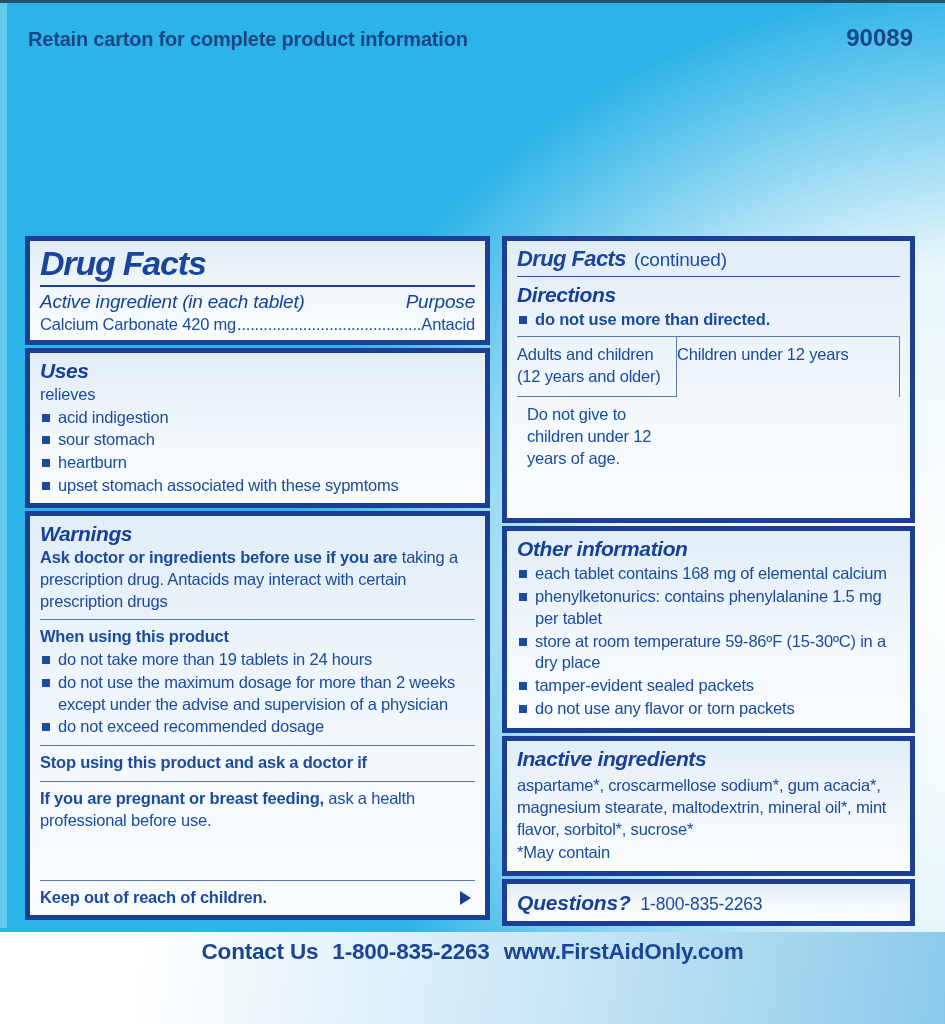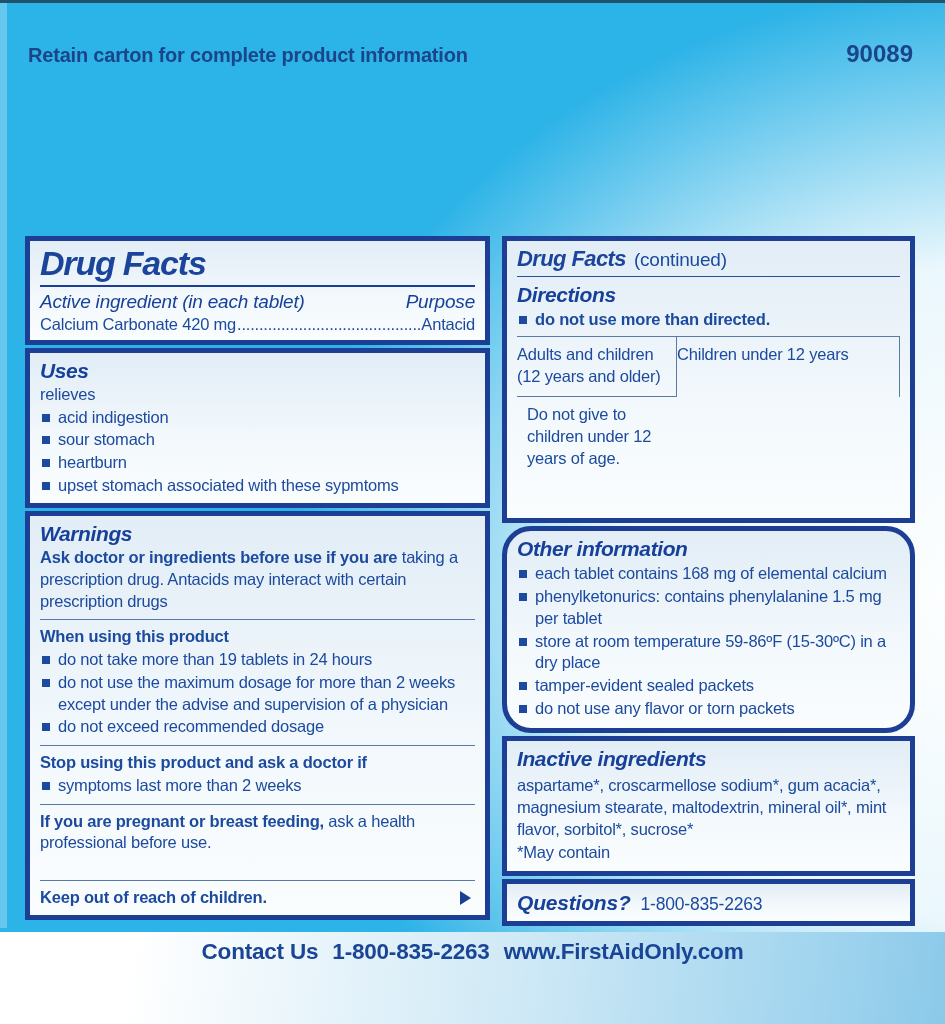--- a/index.html
+++ b/index.html
@@ -7,21 +7,21 @@
     position:relative;width:945px;height:1024px;overflow:hidden;
     font-family:"Liberation Sans","DejaVu Sans",sans-serif;
     letter-spacing:-0.2px;
     background:
       linear-gradient(to bottom, rgba(26,52,64,.75) 0, rgba(26,52,64,.75) 3px, rgba(26,52,64,0) 3px),
       radial-gradient(120% 95% at 106% 58%, #ffffff 0%, rgba(255,255,255,.9) 34%, rgba(255,255,255,0) 63%),
       #2cb3e7;
   }
   .edge-strip{position:absolute;left:0;top:3px;width:7px;height:925px;background:rgba(255,255,255,.28);}
   
-  .top-bar{position:absolute;left:0;top:40px;width:945px;display:flex;justify-content:space-between;align-items:baseline;padding:0 32px 0 28px;box-sizing:border-box;}
+  .top-bar{position:absolute;left:0;top:24px;width:945px;display:flex;justify-content:space-between;align-items:baseline;padding:0 32px 0 28px;box-sizing:border-box;}
   .retain{font-size:20px;font-weight:bold;color:#1a4589;}
   .code{font-size:24px;font-weight:bold;color:#1a4589;letter-spacing:0;}
   
   .panel{position:absolute;top:236px;display:flex;flex-direction:column;}
   #left-panel{left:25px;width:465px;height:684px;}
   #right-panel{left:502px;width:413px;height:684px;}
   .fbox{
     border:5px solid #1d3e95;
     background:linear-gradient(180deg,#e2edf6 0%,#f2f8fc 55%,#fafdfe 100%);
     box-sizing:border-box;padding:5px 10px 6px 10px;color:#1b4a9e;
@@ -128,24 +128,20 @@
       <div class="bullet-item">
           <span class="sq"></span>
           <span>do not use the maximum dosage for more than 2 weeks except under the advise and supervision of a physician</span>
         </div>
       <div class="bullet-item">
           <span class="sq"></span>
           <span>do not exceed recommended dosage</span>
         </div>
       <div class="hr"></div>
       <div class="body-txt b">Stop using this product and ask a doctor if</div>
-      <div class="bullet-item">
-          <span class="sq"></span>
-          <span>symptoms last more than 2 weeks</span>
-        </div>
       <div class="hr"></div>
       <div class="body-txt">
         <span class="b">If you are pregnant or breast feeding,</span><span> ask a health professional before use.</span>
       </div>
       <div style="margin-top:auto;">
         <div class="hr"></div>
         <div class="keep-row">
           <span class="body-txt b">Keep out of reach of children.</span>
           <span class="tri"></span>
         </div>
@@ -166,21 +162,21 @@
           <span class="sq"></span>
           <span>do not use more than directed.</span>
         </div>
       <div class="dtable">
         <div class="cell who row1">Adults and children (12 years and older)</div>
         <div class="cell who">Children under 12 years</div>
         <div class="cell dose">Do not give to children under 12 years of age.</div>
       </div>
     </div>
 
-    <div class="fbox" style="flex:0 0 207px;border-radius:29px;">
+    <div class="fbox" style="flex:0 0 207px;">
       <div class="sec-head">Other information</div>
       <div class="bullet-item">
           <span class="sq"></span>
           <span>each tablet contains 168 mg of elemental calcium</span>
         </div>
       <div class="bullet-item">
           <span class="sq"></span>
           <span>phenylketonurics: contains phenylalanine 1.5 mg per tablet</span>
         </div>
       <div class="bullet-item">

